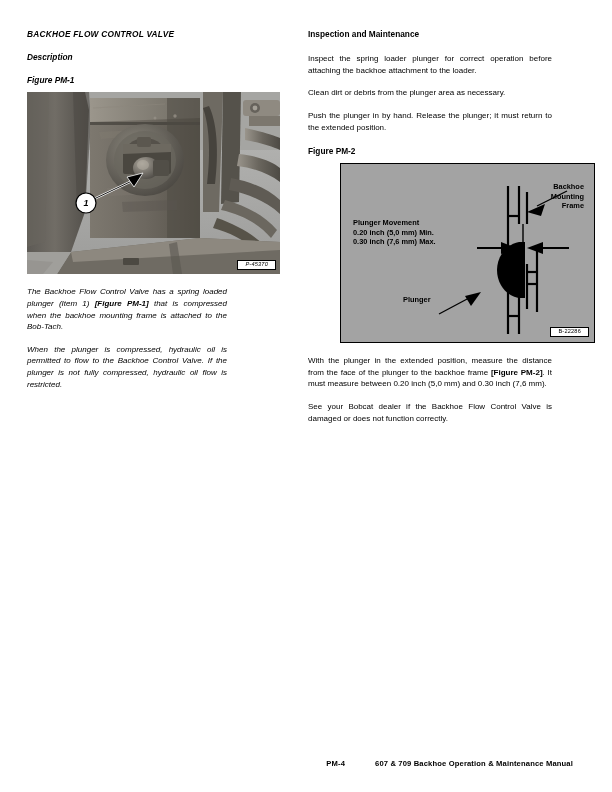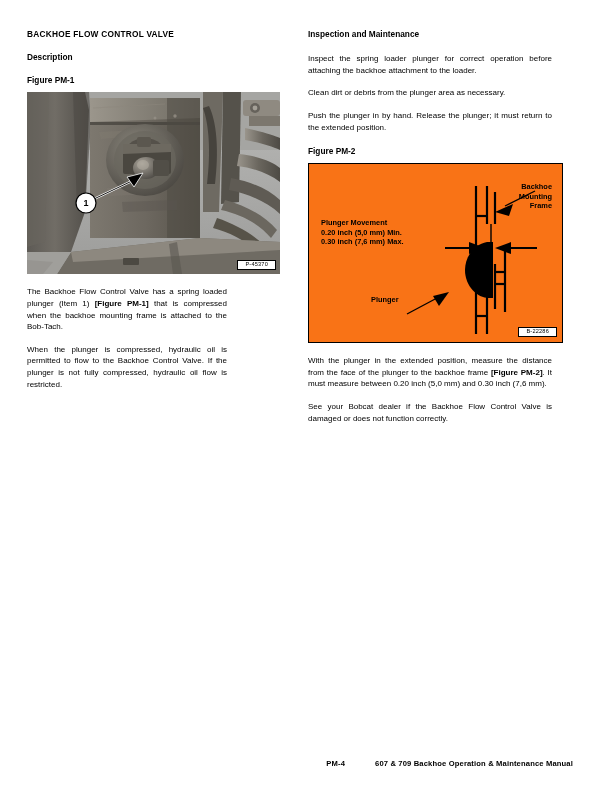--- a/index.html
+++ b/index.html
@@ -19,20 +19,21 @@
     position: absolute;
     inset: 0;
   }
 
   
   .col-left {
     position: absolute;
     left: 27px;
     top: 30px;
     width: 200px;
+    font-style: italic;
   }
   .col-right {
     position: absolute;
     left: 308px;
     top: 30px;
     width: 244px;
   }
 
   
   h1.section-title {
@@ -85,23 +86,24 @@
     line-height: 1;
     font-family: "Liberation Sans", sans-serif;
   }
 
   
   .diagram-box {
     position: relative;
     width: 253px;
     height: 178px;
     border: 1px solid #000000;
-    background: #f97316;
+    background: #a3a3a3;
     margin-bottom: 12px;
     overflow: hidden;
+    margin-left: 32px;
   }
   .diagram-svg { display: block; width: 253px; height: 178px; }
   .diagram-id {
     position: absolute;
     right: 5px;
     bottom: 5px;
     background: #ffffff;
     border: 1px solid #000000;
     font-size: 5.6px;
     letter-spacing: 0.2px;

